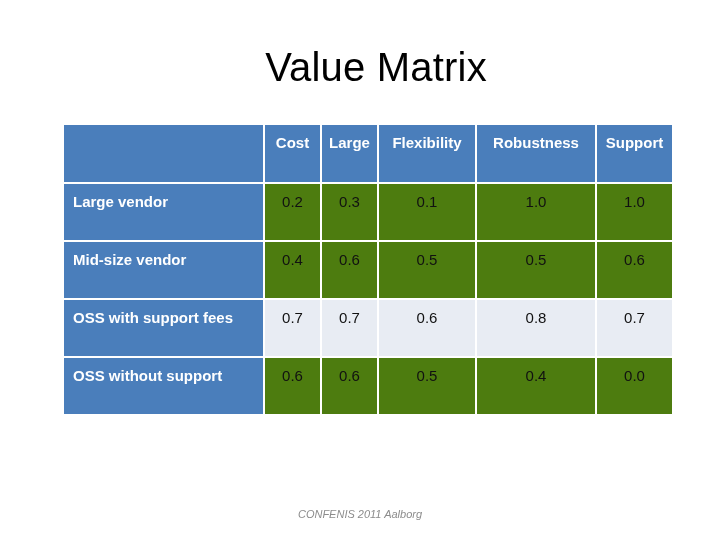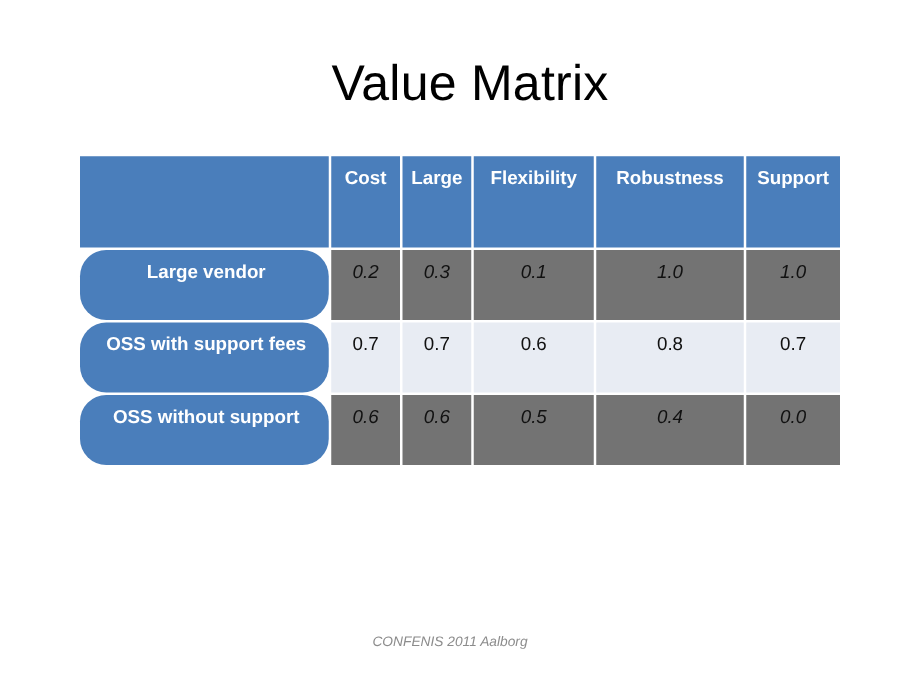--- a/index.html
+++ b/index.html
@@ -68,58 +68,57 @@
     box-sizing: border-box;
   }
 
   
   .matrix thead th {
     background: #4A7EBB;
     color: #ffffff;
     font-weight: bold;
     font-size: 15px;
     line-height: 17px;
-    height: 73px;
+    height: 57px;
     padding-top: 9px;
     padding-left: 6px;
     padding-right: 6px;
     text-align: center;
     white-space: nowrap;
   }
   .matrix thead th.corner {
     background: #4A7EBB;
   }
 
   
   .matrix tbody th.rowlabel {
     background: #4A7EBB;
     color: #ffffff;
     font-weight: bold;
     font-size: 15px;
     line-height: 17px;
-    text-align: center;
+    text-align: left;
     padding-top: 9px;
     padding-left: 9px;
     padding-right: 6px;
     height: 56px;
     white-space: nowrap;
-    border-radius: 21px;
   }
 
   
   .matrix tbody td.val {
     font-size: 15px;
     line-height: 17px;
     color: #111111;
     text-align: center;
     padding-top: 9px;
     height: 56px;
   }
 
-  .matrix tbody tr.band-dark td.val  { background: #737373; font-style: italic; }
+  .matrix tbody tr.band-dark td.val  { background: #4d7c0f; }
   .matrix tbody tr.band-light td.val { background: #E8ECF3; }
 
   
   .slide-footer {
     position: absolute;
     left: 0;
     right: 0;
     top: 508px;
     text-align: center;
     font-size: 11px;
@@ -163,20 +162,28 @@
         <tr class="band-dark">
           <th class="rowlabel">Large vendor</th>
           <td class="val">0.2</td>
           <td class="val">0.3</td>
           <td class="val">0.1</td>
           <td class="val">1.0</td>
           <td class="val">1.0</td>
         </tr>
 
 
+        <tr class="band-dark">
+          <th class="rowlabel">Mid-size vendor</th>
+          <td class="val">0.4</td>
+          <td class="val">0.6</td>
+          <td class="val">0.5</td>
+          <td class="val">0.5</td>
+          <td class="val">0.6</td>
+        </tr>
 
         <tr class="band-light">
           <th class="rowlabel">OSS with support fees</th>
           <td class="val">0.7</td>
           <td class="val">0.7</td>
           <td class="val">0.6</td>
           <td class="val">0.8</td>
           <td class="val">0.7</td>
         </tr>
 

